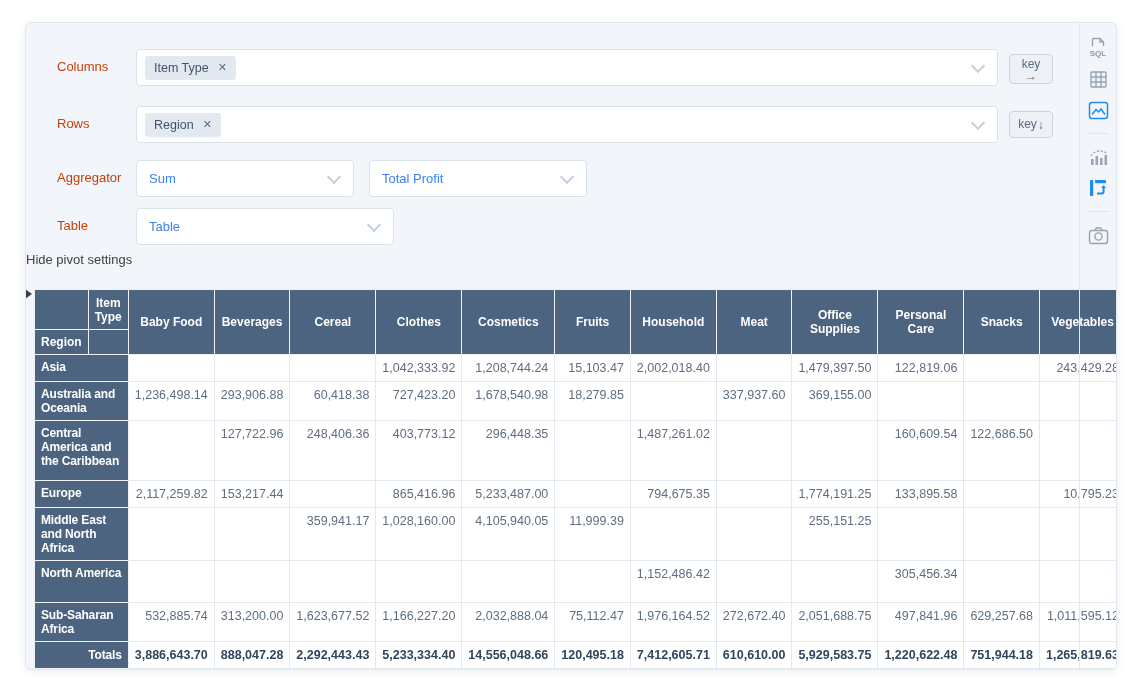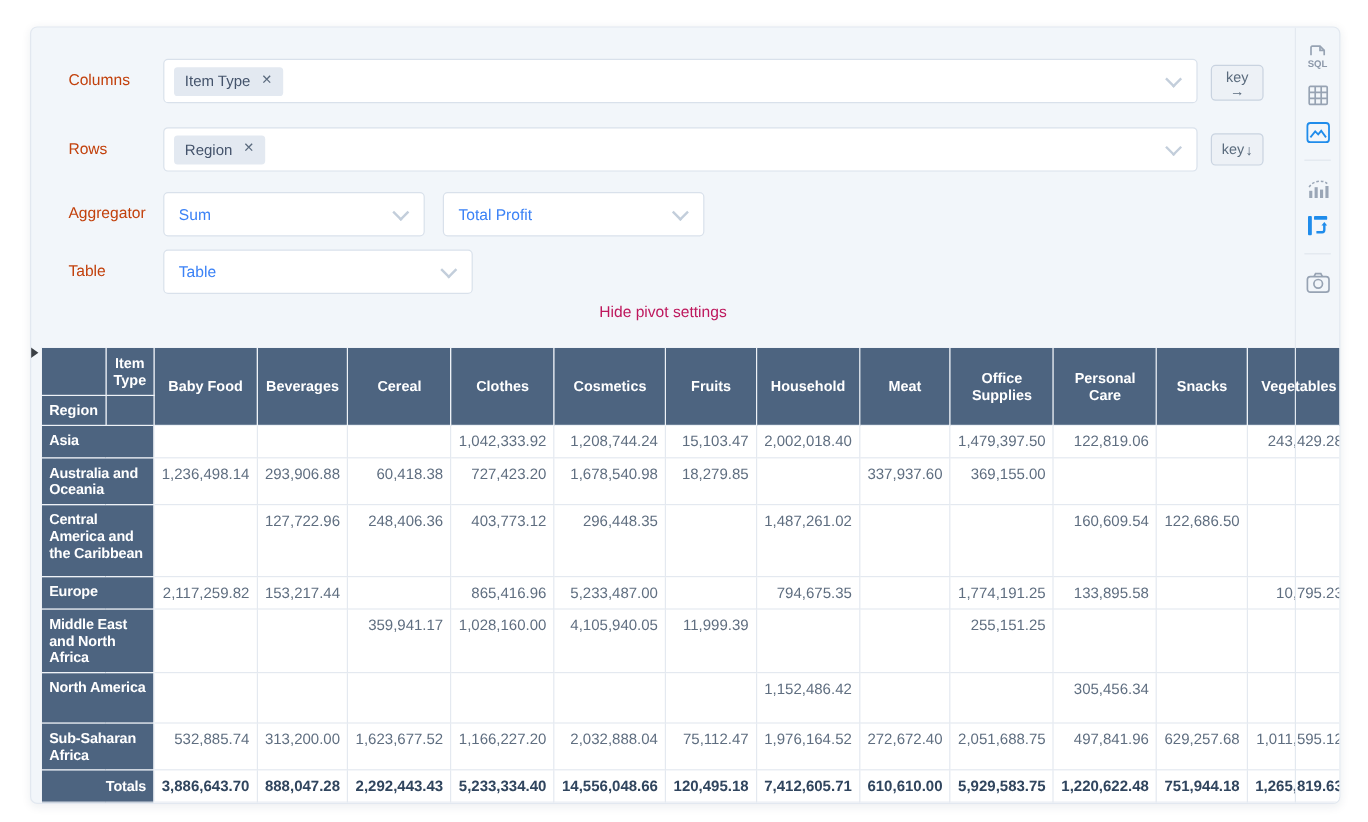--- a/index.html
+++ b/index.html
@@ -42,21 +42,21 @@
   .key-btn{
     position:absolute;left:983px;width:44px;
     background:#edf1f6;border:1px solid #c9d3e0;border-radius:4px;
     color:#5a6b7d;font-size:12px;font-family:inherit;
     display:flex;flex-direction:column;align-items:center;justify-content:center;
     cursor:pointer;box-sizing:border-box;padding:0;
   }
   .key-btn .arrow{font-size:12px;line-height:10px;}
   .key-btn .lbl{line-height:13px;}
   .key-btn.inline{flex-direction:row;gap:1px;}
-  .hide-link{position:absolute;top:229px;left:0;right:0;text-align:center;font-size:13px;color:#be185d;cursor:pointer;}
+  .hide-link{position:absolute;top:229px;left:0;right:0;font-size:13px;color:#404040;cursor:pointer;}
   
   .table-area{position:absolute;left:8px;top:266px;}
   .expand-handle{
     position:absolute;left:-1px;top:266px;width:0;height:0;cursor:pointer;
     border-top:5px solid transparent;border-bottom:5px solid transparent;border-left:7px solid #3a3f45;
   }
   table.pvt{border-collapse:collapse;background:#fff;}
   table.pvt th{
     background:#4d6480;color:#fff;font-size:12px;font-weight:700;
     border:1.5px solid #eef2f7;padding:5px 6px;box-sizing:border-box;

